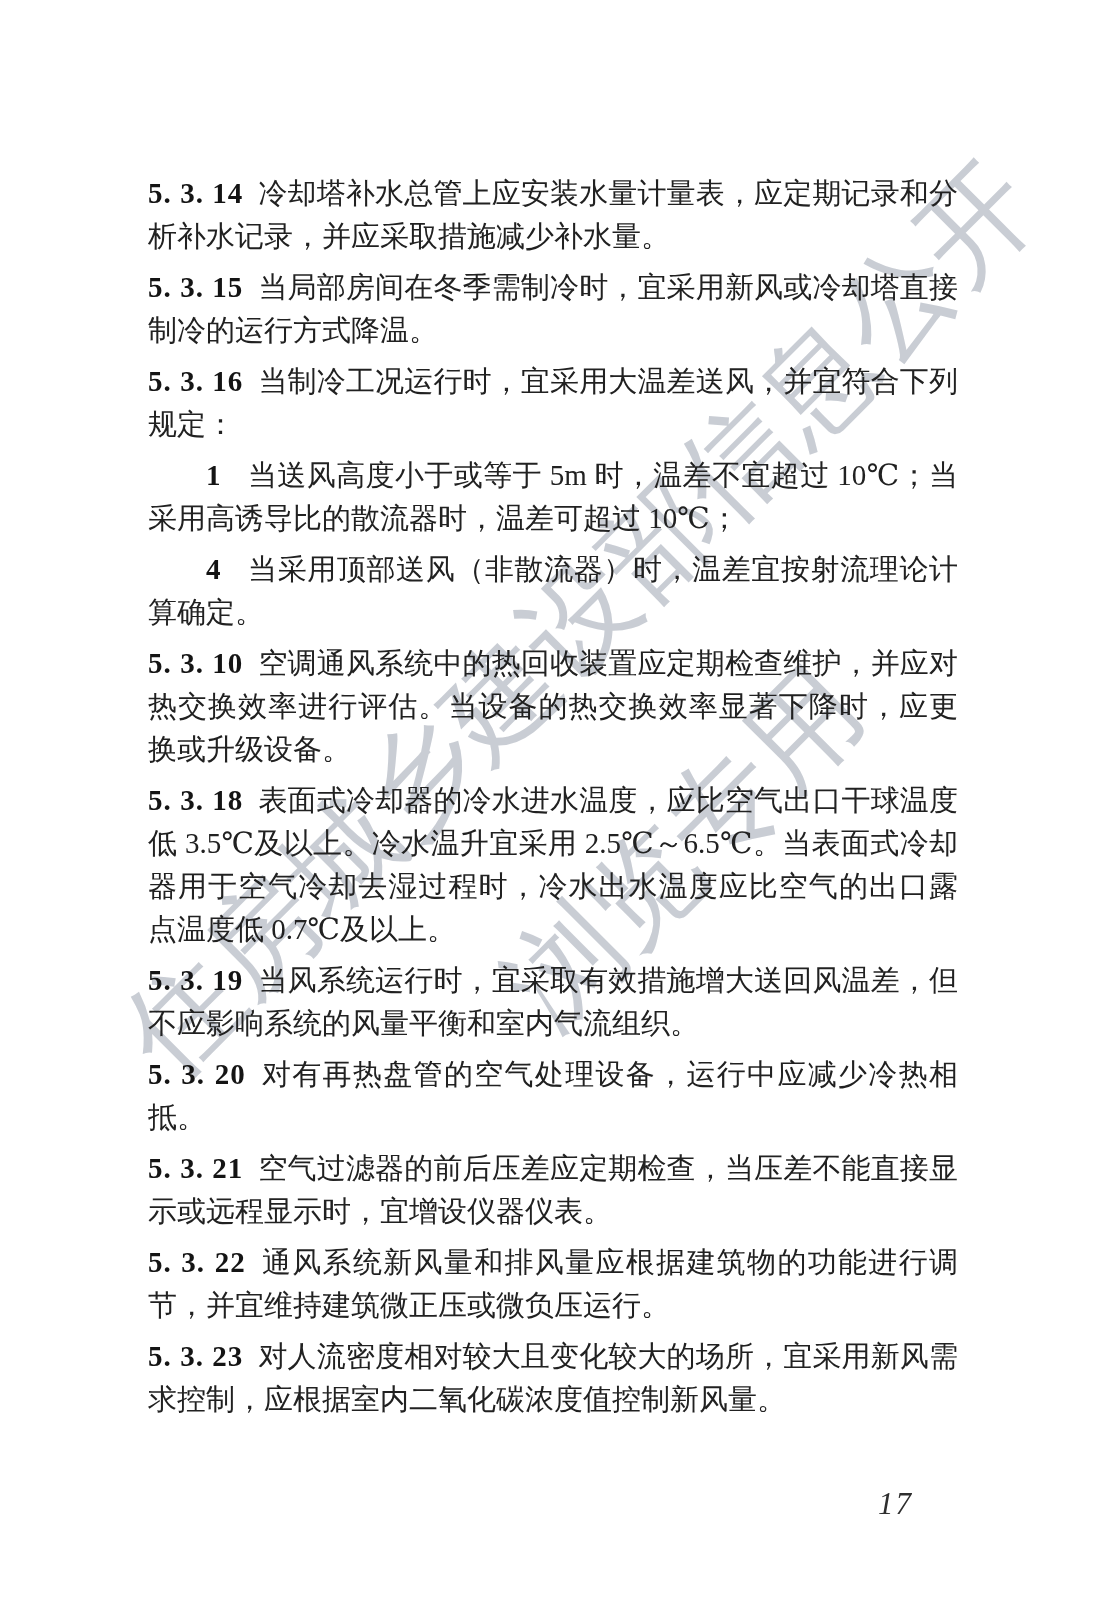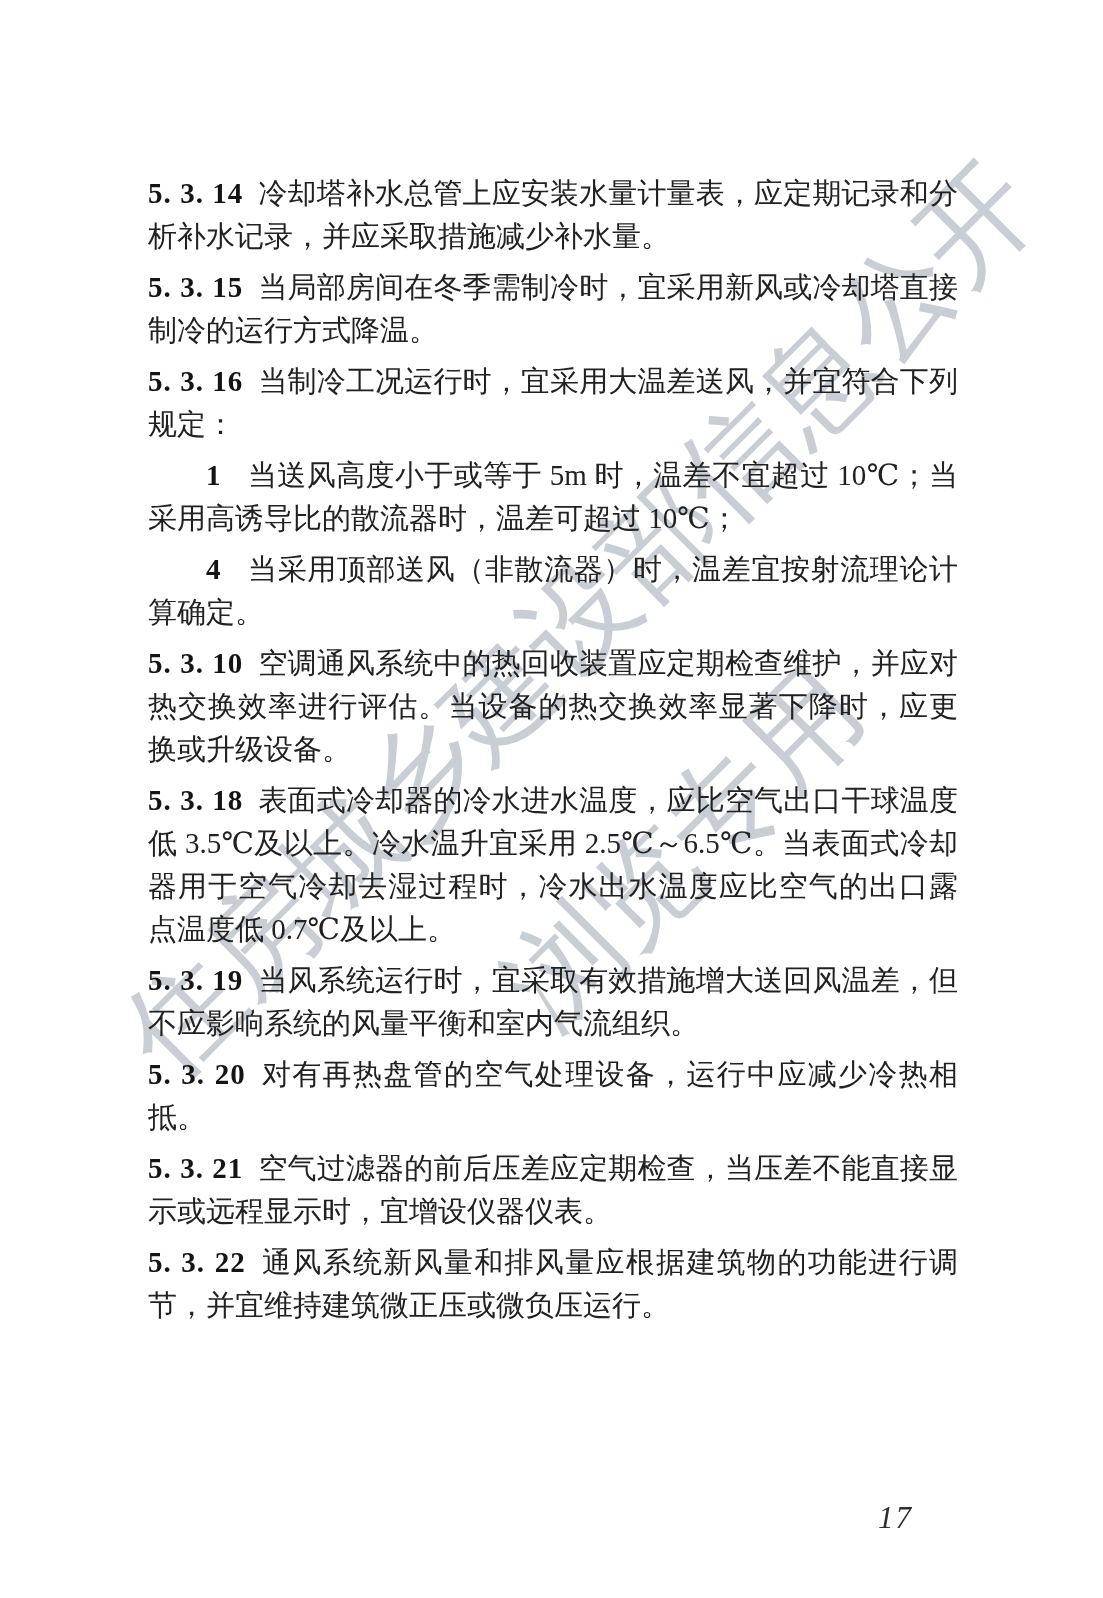--- a/index.html
+++ b/index.html
@@ -76,21 +76,20 @@
   
   .pageno {
     position: absolute;
     left: 878px;
     top: 1486px;
     z-index: 1;
     font-size: 31px;
     font-style: italic;
     letter-spacing: 2px;
     color: #2e2e2e;
-    margin-top: 14px;
   }
 </style>
 </head>
 <body>
 
 <div class="page">
 
   <div class="watermark">
     <div class="wm wm1">住房城乡建设部信息公开</div>
     <div class="wm wm2">浏览专用</div>
@@ -101,17 +100,18 @@
       <p class="clause"><span class="num">5. 3. 15</span><span class="txt">当局部房间在冬季需制冷时，宜采用新风或冷却塔直接制冷的运行方式降温。</span></p>
       <p class="clause"><span class="num">5. 3. 16</span><span class="txt">当制冷工况运行时，宜采用大温差送风，并宜符合下列规定：</span></p>
       <p class="clause sub"><span class="num">1</span><span class="txt">当送风高度小于或等于 5m 时，温差不宜超过 10℃；当采用高诱导比的散流器时，温差可超过 10℃；</span></p>
       <p class="clause sub"><span class="num">4</span><span class="txt">当采用顶部送风（非散流器）时，温差宜按射流理论计算确定。</span></p>
       <p class="clause"><span class="num">5. 3. 10</span><span class="txt">空调通风系统中的热回收装置应定期检查维护，并应对热交换效率进行评估。当设备的热交换效率显著下降时，应更换或升级设备。</span></p>
       <p class="clause"><span class="num">5. 3. 18</span><span class="txt">表面式冷却器的冷水进水温度，应比空气出口干球温度低 3.5℃及以上。冷水温升宜采用 2.5℃～6.5℃。当表面式冷却器用于空气冷却去湿过程时，冷水出水温度应比空气的出口露点温度低 0.7℃及以上。</span></p>
       <p class="clause"><span class="num">5. 3. 19</span><span class="txt">当风系统运行时，宜采取有效措施增大送回风温差，但不应影响系统的风量平衡和室内气流组织。</span></p>
       <p class="clause"><span class="num">5. 3. 20</span><span class="txt">对有再热盘管的空气处理设备，运行中应减少冷热相抵。</span></p>
       <p class="clause"><span class="num">5. 3. 21</span><span class="txt">空气过滤器的前后压差应定期检查，当压差不能直接显示或远程显示时，宜增设仪器仪表。</span></p>
       <p class="clause"><span class="num">5. 3. 22</span><span class="txt">通风系统新风量和排风量应根据建筑物的功能进行调节，并宜维持建筑微正压或微负压运行。</span></p>
+      <p class="clause"><span class="num">5. 3. 23</span><span class="txt">对人流密度相对较大且变化较大的场所，宜采用新风需求控制，应根据室内二氧化碳浓度值控制新风量。</span></p>
     </main>
 
   <div class="pageno">17</div>
 
 </div>
 
 </body></html>

